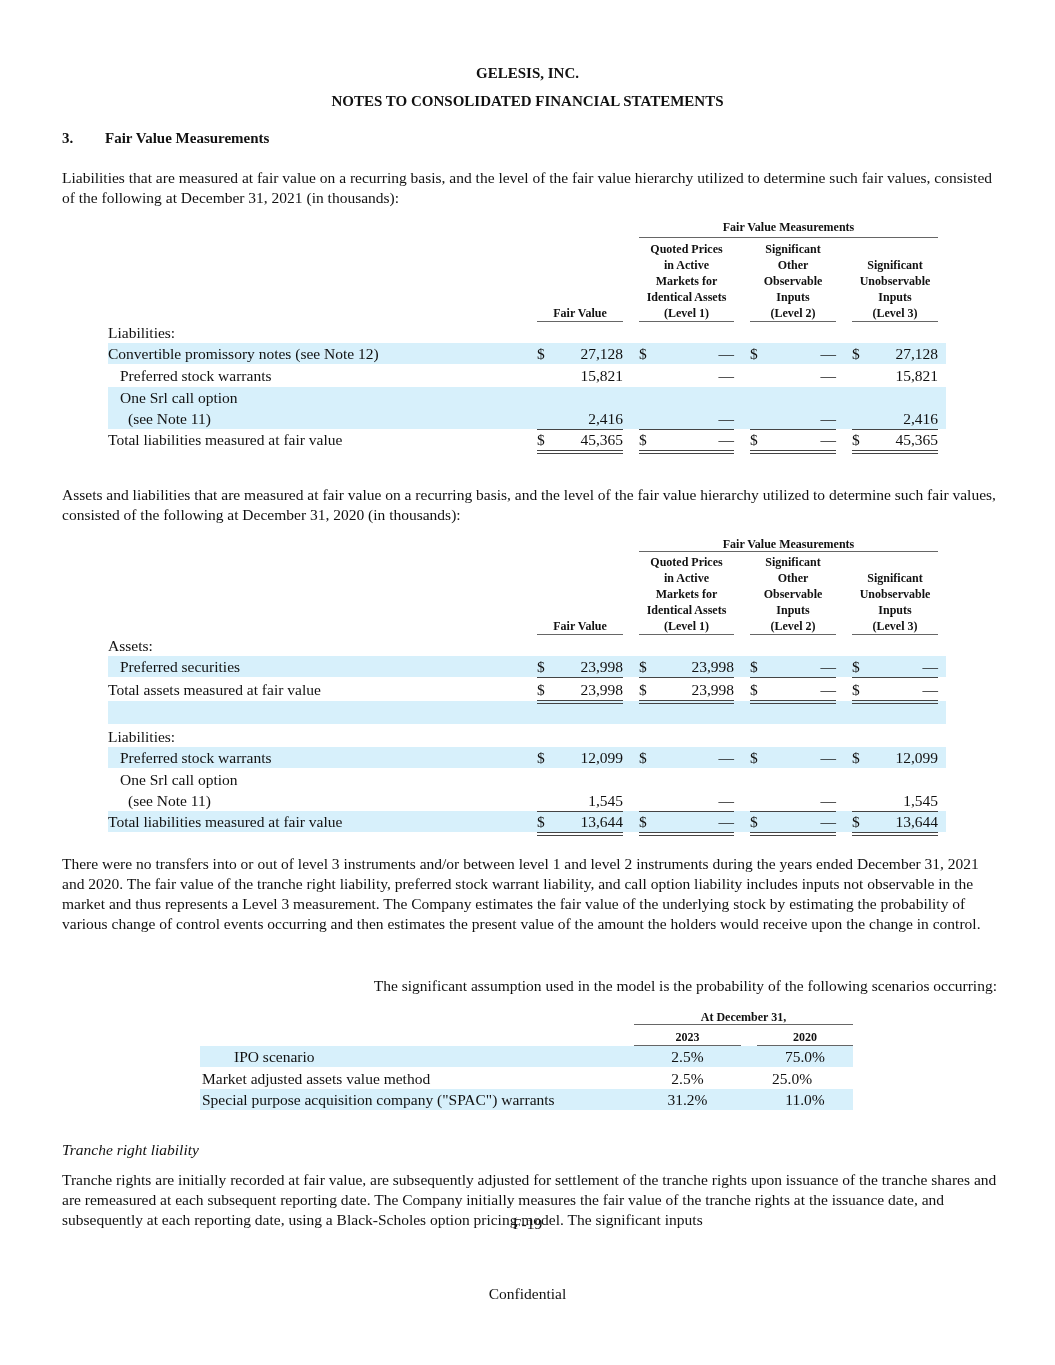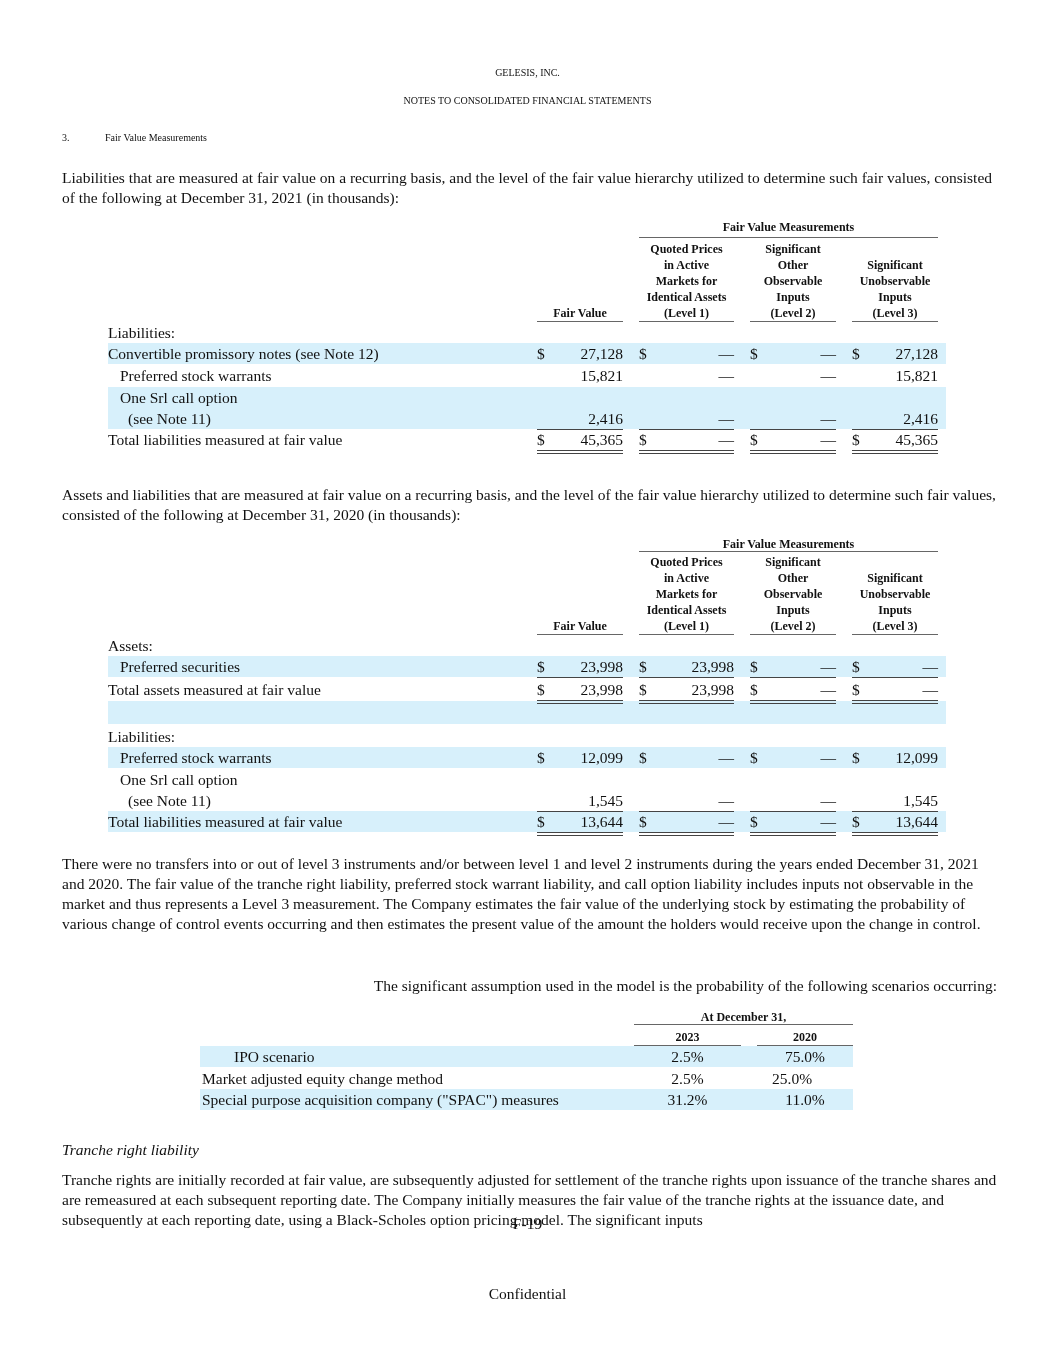--- a/index.html
+++ b/index.html
@@ -6,21 +6,21 @@
   html, body { width: 1055px; height: 1365px; background: #ffffff; }
   body {
     position: relative;
     font-family: "Liberation Serif", "DejaVu Serif", serif;
     color: #111;
     font-size: 15.5px;
     line-height: 20px;
   }
   .abs { position: absolute; }
   .center { left: 0; width: 1055px; text-align: center; }
-  .hdr { font-size: 10px; font-weight: normal; text-align: center; }
+  .hdr { font-size: 15px; font-weight: bold; text-align: center; }
   .para { left: 62px; width: 935px; font-size: 15.5px; line-height: 20px; }
   .italic { font-style: italic; }
 
   
   .hl { background: #d7f0fb; }
   .row { position: absolute; left: 108px; width: 838px; height: 21px; }
   .cell { position: absolute; top: 0; height: 21px; line-height: 21px; white-space: nowrap; }
   .lbl { left: 0; }
   .lbl.indent { left: 12px; }
   .dollar { text-align: left; }
@@ -242,26 +242,26 @@
   <div class="groupline" style="top:1009px; left:634px; width:219px; height:16px;text-align:center;">At December 31,</div>
   <div class="colhead" style="top:1029px; left:634px; width:107px;">2023</div>
   <div class="colhead" style="top:1029px; left:757px; width:96px;">2020</div>
 
   <div class="abs hl" style="top:1046px; left:200px; width:653px; height:21px;">
     <span class="cell" style="left:2px;margin-left:32px;">IPO scenario</span>
     <span class="cell" style="left:434px; width:107px; text-align:center;">2.5%</span>
     <span class="cell" style="left:557px; width:96px; text-align:center;">75.0%</span>
   </div>
   <div class="abs" style="top:1068px; left:200px; width:653px; height:21px;">
-    <span class="cell" style="left:2px;">Market adjusted equity change method</span>
+    <span class="cell" style="left:2px;">Market adjusted assets value method</span>
     <span class="cell" style="left:434px; width:107px; text-align:center;">2.5%</span>
     <span class="cell" style="left:572px; width:96px; text-align:left;">25.0%</span>
   </div>
   <div class="abs hl" style="top:1089px; left:200px; width:653px; height:21px;">
-    <span class="cell" style="left:2px;">Special purpose acquisition company ("SPAC") measures</span>
+    <span class="cell" style="left:2px;">Special purpose acquisition company ("SPAC") warrants</span>
     <span class="cell" style="left:434px; width:107px; text-align:center;">31.2%</span>
     <span class="cell" style="left:557px; width:96px; text-align:center;">11.0%</span>
   </div>
 </div>
 
 <div class="abs para italic" style="top:1140px;">Tranche right liability</div>
 <div class="abs para" style="top:1170px;">Tranche rights are initially recorded at fair value, are subsequently adjusted for settlement of the tranche rights upon issuance of the tranche shares and are remeasured at each subsequent reporting date. The Company initially measures the fair value of the tranche rights at the issuance date, and subsequently at each reporting date, using a Black-Scholes option pricing model. The significant inputs</div>
 
 <div class="abs center" style="top:1214px;">F-19</div>
 <div class="abs center" style="top:1284px;">Confidential</div>

